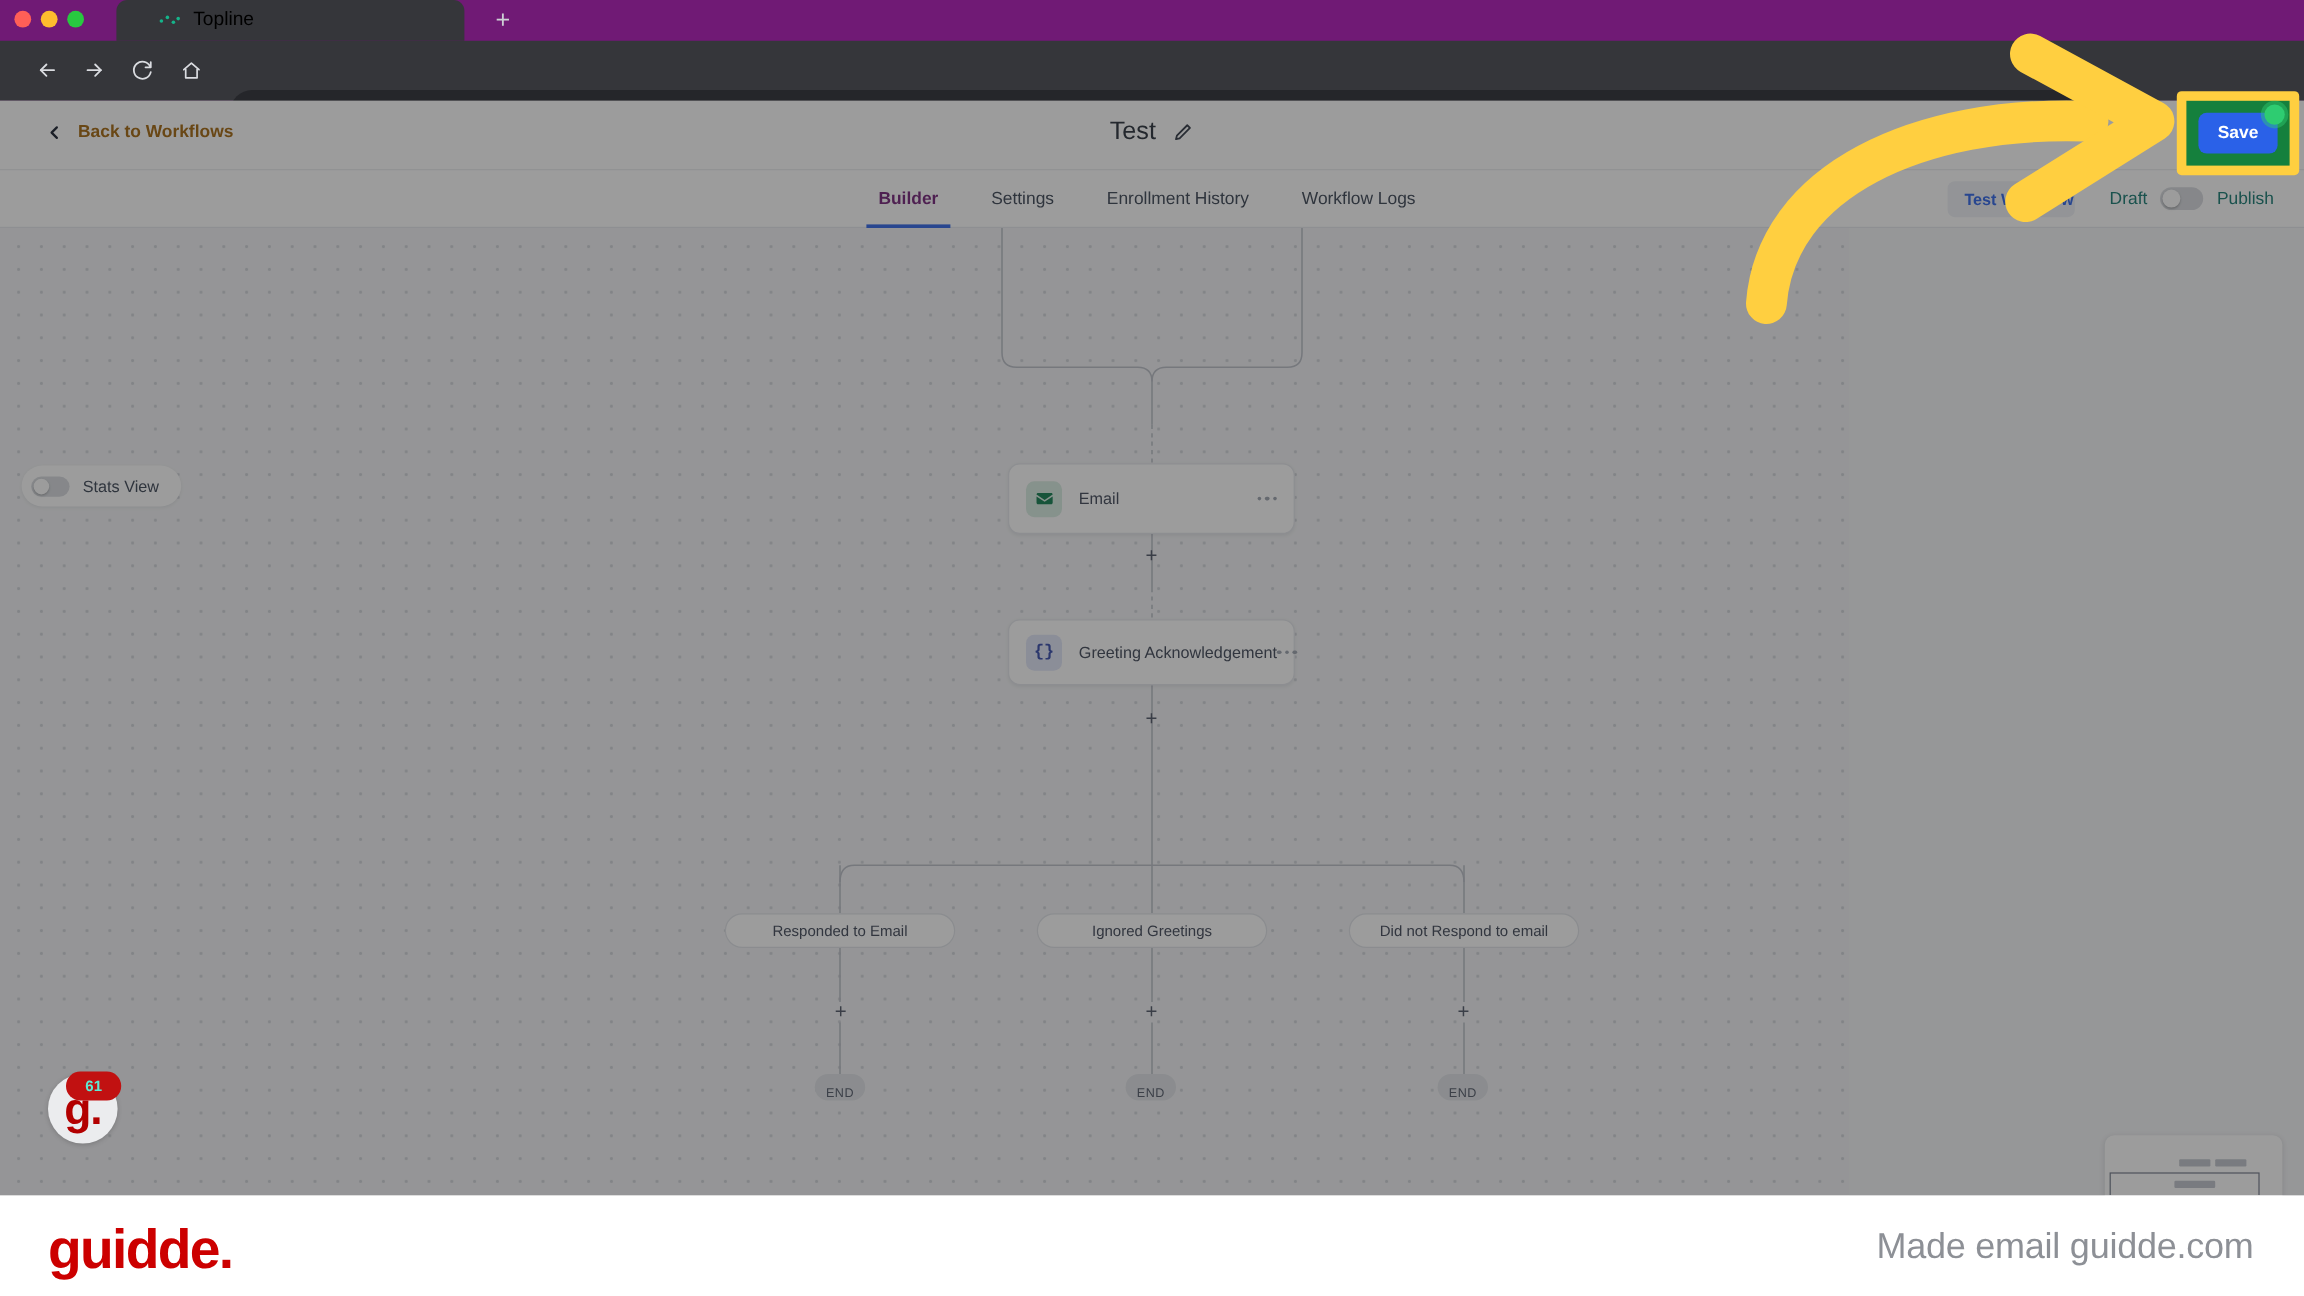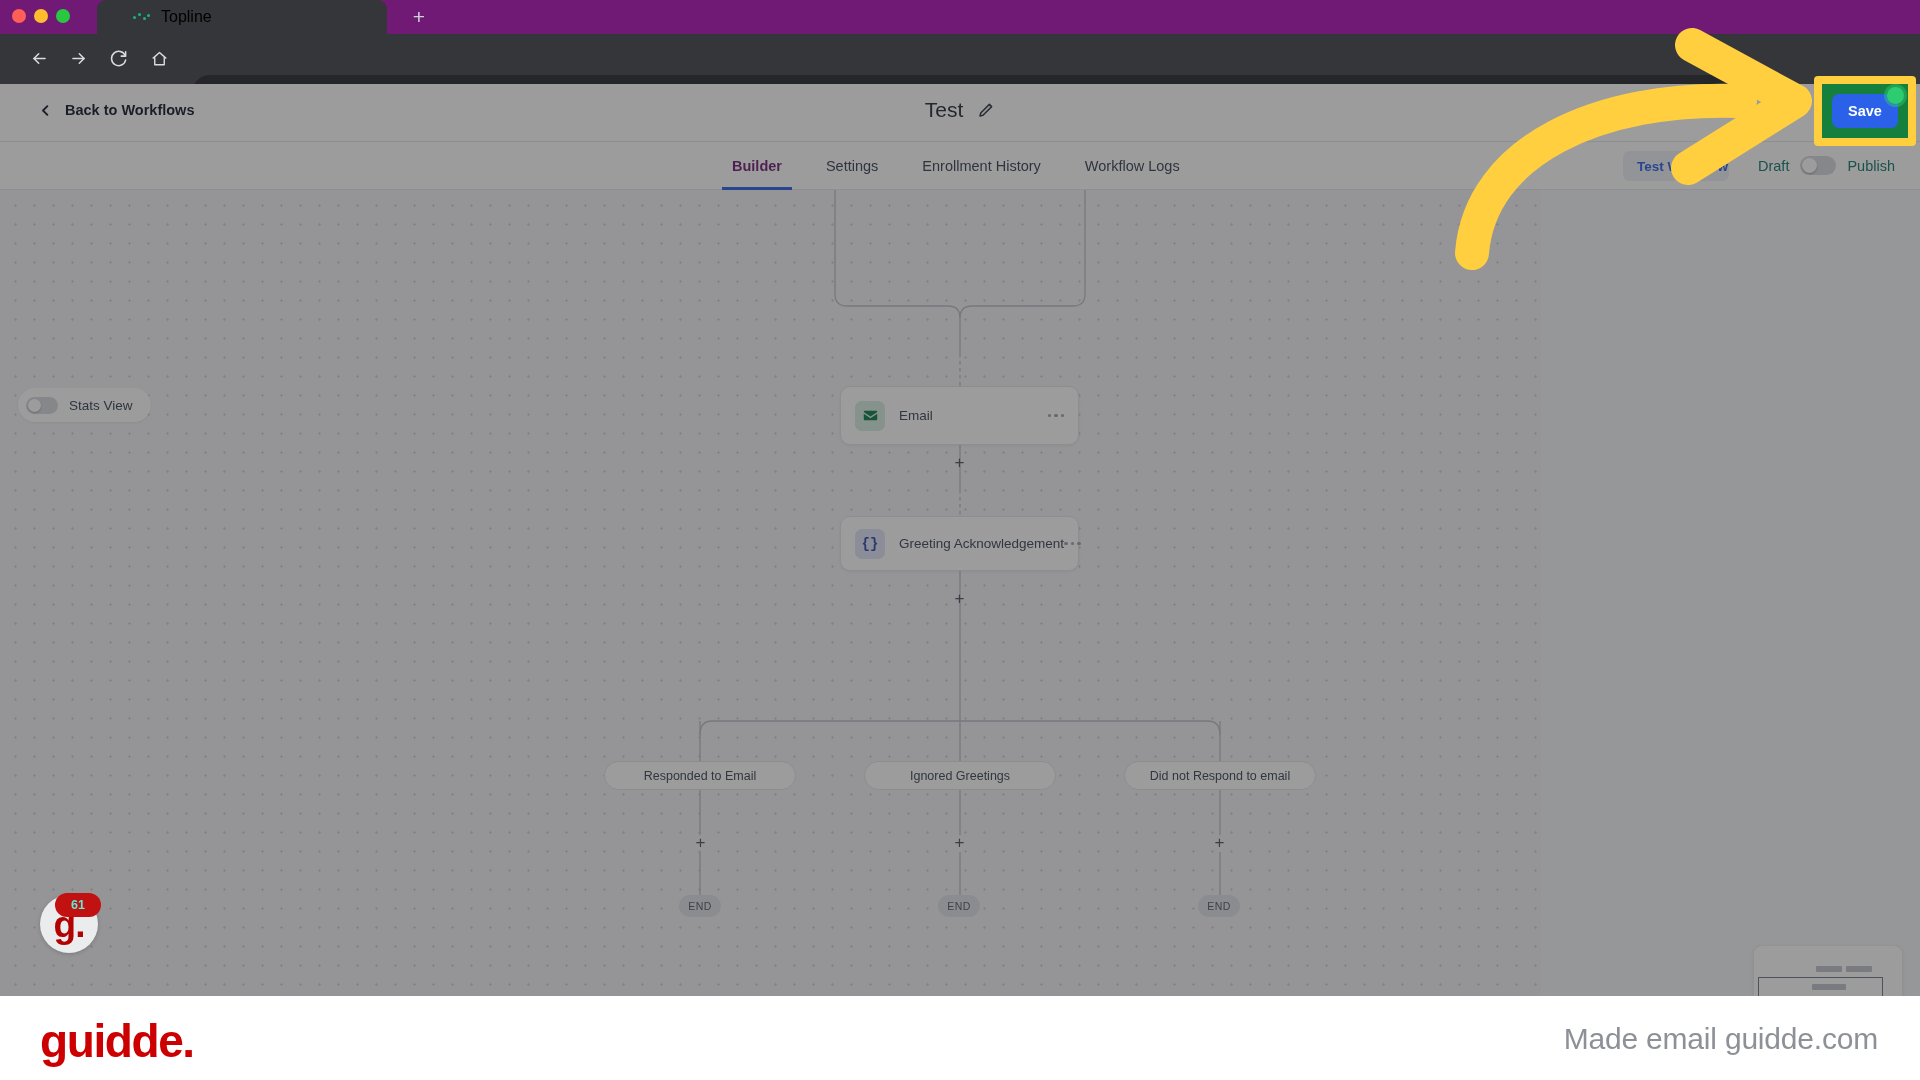--- a/index.html
+++ b/index.html
@@ -59,21 +59,21 @@
   
   #app { position:absolute; left:0; top:84px; width:1920px; height:912px; overflow:hidden; background:#f4f5f7; }
   #app-inner { position:absolute; inset:0; }
 
   #app-header {
     position:absolute; left:0; top:0; width:1920px; height:58px;
     background:#ffffff; border-bottom:1px solid #e6e8ec;
   }
   #back-to-workflows {
     position:absolute; left:38px; top:18px; display:flex; align-items:center; gap:12px;
-    color:#0f172a; font-size:14.5px; font-weight:600;
+    color:#a16207; font-size:14.5px; font-weight:600;
   }
   #wf-title-wrap {
     position:absolute; left:0; top:14px; width:1920px; text-align:center;
     display:flex; justify-content:center; align-items:center; gap:14px;
   }
   #wf-title { font-size:21px; color:#222a35; font-weight:400; }
   #wf-title-edit { width:18px; height:18px; color:#2b3340; }
 
   #history-icon { position:absolute; left:1781px; top:100px; width:22px; height:22px; color:#1f2937; z-index:4; }
 
@@ -175,21 +175,21 @@
     text-align:center; font-weight:300;
   }
   #plus-top   { left:951px; top:265px; }
   #plus-mid   { left:951px; top:401px; }
   #plus-b0    { left:692px; top:645px; }
   #plus-b1    { left:951px; top:645px; }
   #plus-b2    { left:1211px; top:645px; }
 
   .end-node {
     position:absolute; width:42px; height:22px; background:#dfe2e7; border-radius:11px;
-    display:flex; align-items:center; justify-content:center;
+    display:flex; align-items:flex-end; justify-content:center;
     font-size:10.5px; color:#4e5665; letter-spacing:.4px;
   }
   #end-0 { left:679px; top:705px; }
   #end-1 { left:938px; top:705px; }
   #end-2 { left:1198px; top:705px; }
 
   #minimap {
     position:absolute; left:1754px; top:862px; width:148px; height:96px;
     background:#ffffff; border-radius:8px; box-shadow:0 1px 4px rgba(16,24,40,.12); z-index:3;
     overflow:hidden;

